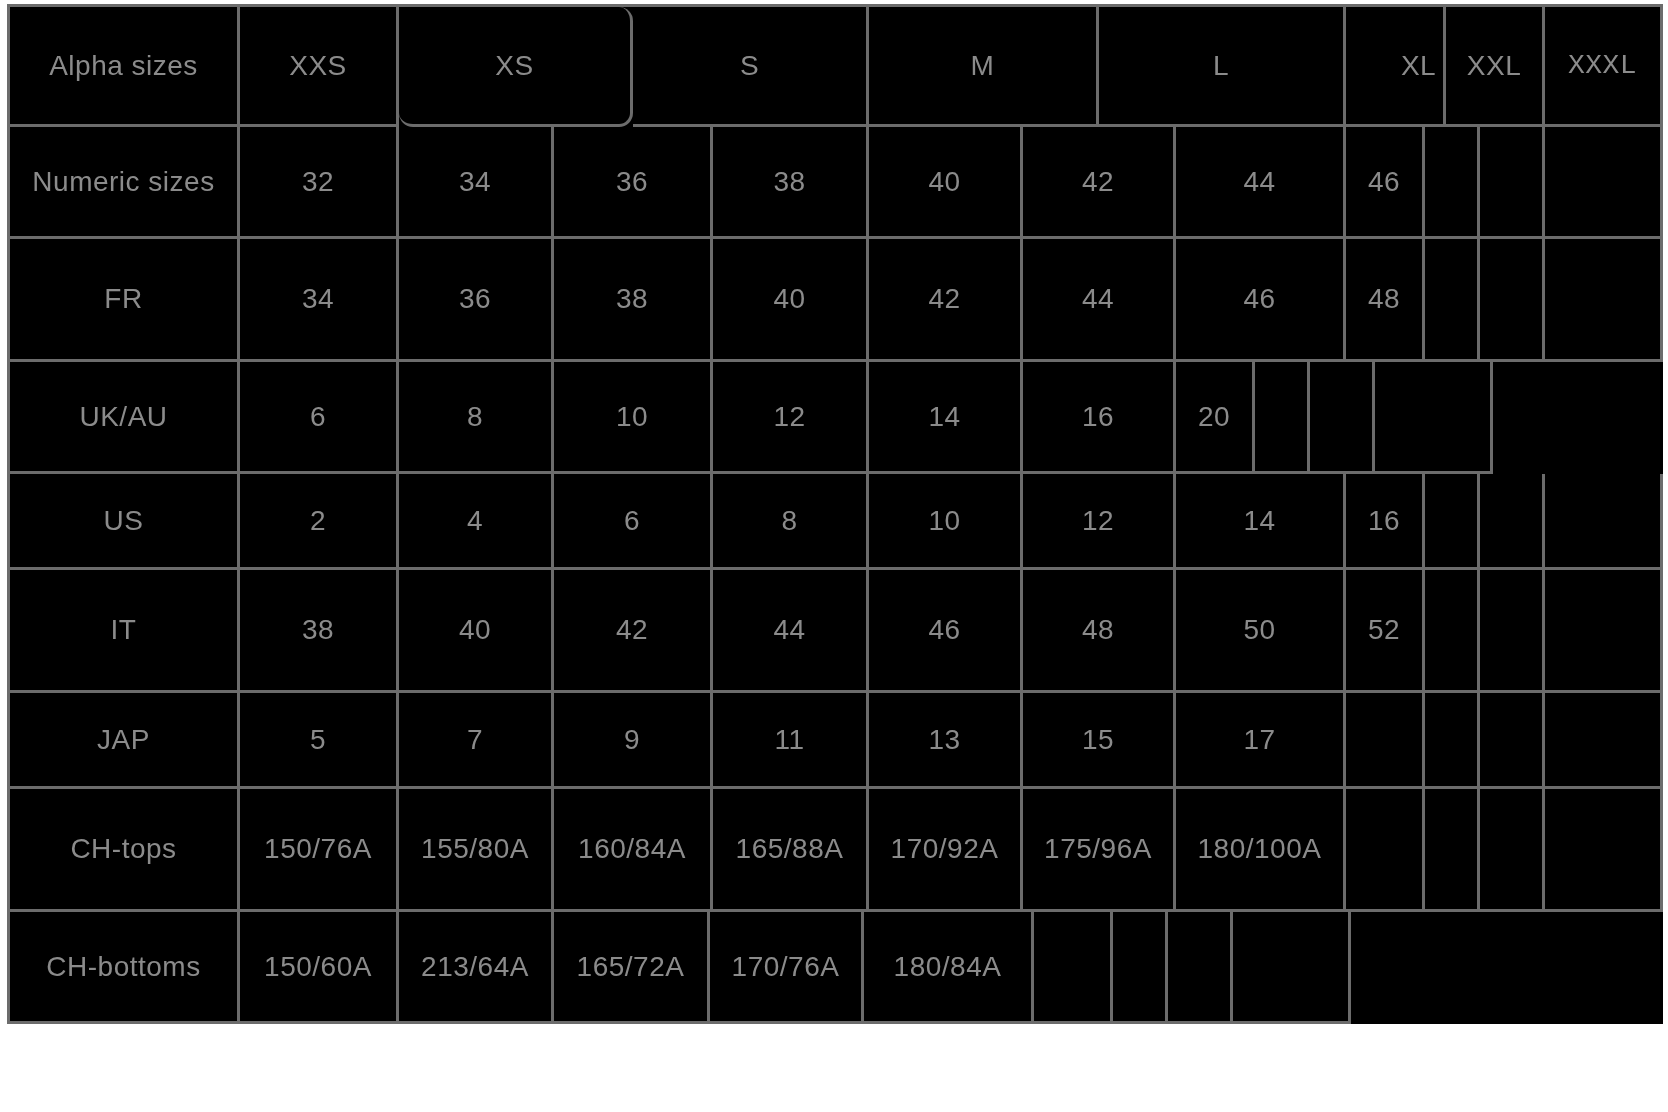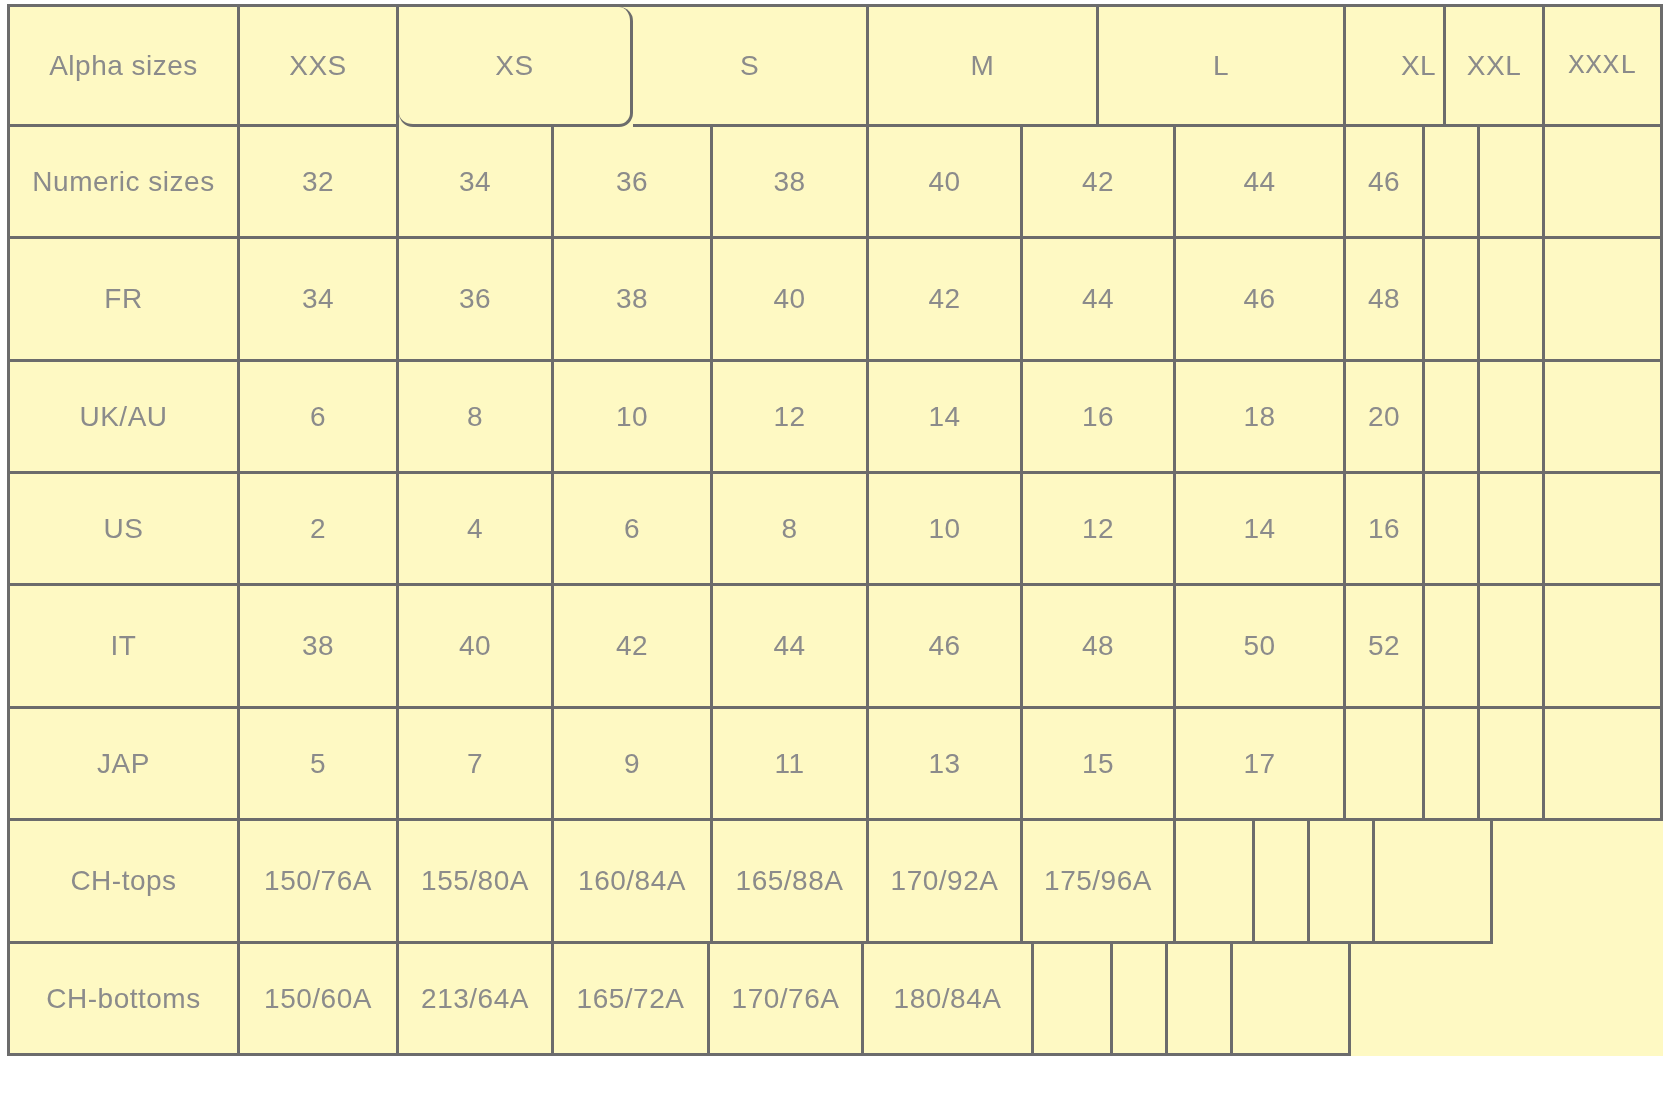--- a/index.html
+++ b/index.html
@@ -7,40 +7,40 @@
   body {
     position: relative;
     font-family: "Liberation Sans", sans-serif;
   }
   .size-table {
     position: absolute;
     left: 7px;
     top: 4px;
     border-top: 3px solid #6c6c6c;
     border-left: 3px solid #6c6c6c;
-    background: #fef9c3;
+    background: #000000;
   }
   .row { display: flex; align-items: stretch; }
   .cell {
     border-right: 3px solid #6c6c6c;
     border-bottom: 3px solid #6c6c6c;
     display: flex;
     align-items: center;
     justify-content: center;
     color: #8b8b8b;
     font-size: 28px;
     font-weight: 400;
     letter-spacing: 0.5px;
     white-space: nowrap;
     overflow: hidden;
   }
   
   .h120 { height: 120px; }
   .h121 { height: 112px; }
-  .h122 { height: 112px; }
+  .h122 { height: 96px; }
   .h123 { height: 123px; }
   
   .w55  { flex: 0 0 55px; }
   .w65  { flex: 0 0 65px; }
   .w79  { flex: 0 0 79px; }
   .w99  { flex: 0 0 99px; }
   .w100 { flex: 0 0 100px; padding-left: 48px; }
   .w118 { flex: 0 0 118px; font-family: Liberation Mono, monospace; }
   .w153 { flex: 0 0 153px; }
   .w154 { flex: 0 0 154px; }
@@ -101,21 +101,20 @@
   </div>
 
   <div class="row h121">
     <div class="cell w230">UK/AU</div>
     <div class="cell w159">6</div>
     <div class="cell w155">8</div>
     <div class="cell w159">10</div>
     <div class="cell w156">12</div>
     <div class="cell w154">14</div>
     <div class="cell w153">16</div>
-    <div class="cell w170">18</div>
     <div class="cell w79">20</div>
     <div class="cell w55"></div>
     <div class="cell w65"></div>
     <div class="cell w118"></div>
   </div>
 
   <div class="row h122">
     <div class="cell w230">US</div>
     <div class="cell w159">2</div>
     <div class="cell w155">4</div>
@@ -161,20 +160,21 @@
   </div>
 
   <div class="row h123">
     <div class="cell w230">CH-tops</div>
     <div class="cell w159">150/76A</div>
     <div class="cell w155">155/80A</div>
     <div class="cell w159">160/84A</div>
     <div class="cell w156">165/88A</div>
     <div class="cell w154">170/92A</div>
     <div class="cell w153">175/96A</div>
+    <div class="cell w170">180/100A</div>
     <div class="cell w79"></div>
     <div class="cell w55"></div>
     <div class="cell w65"></div>
     <div class="cell w118"></div>
   </div>
 
   <div class="row h121">
     <div class="cell w230">CH-bottoms</div>
     <div class="cell w159">150/60A</div>
     <div class="cell w155">213/64A</div>

